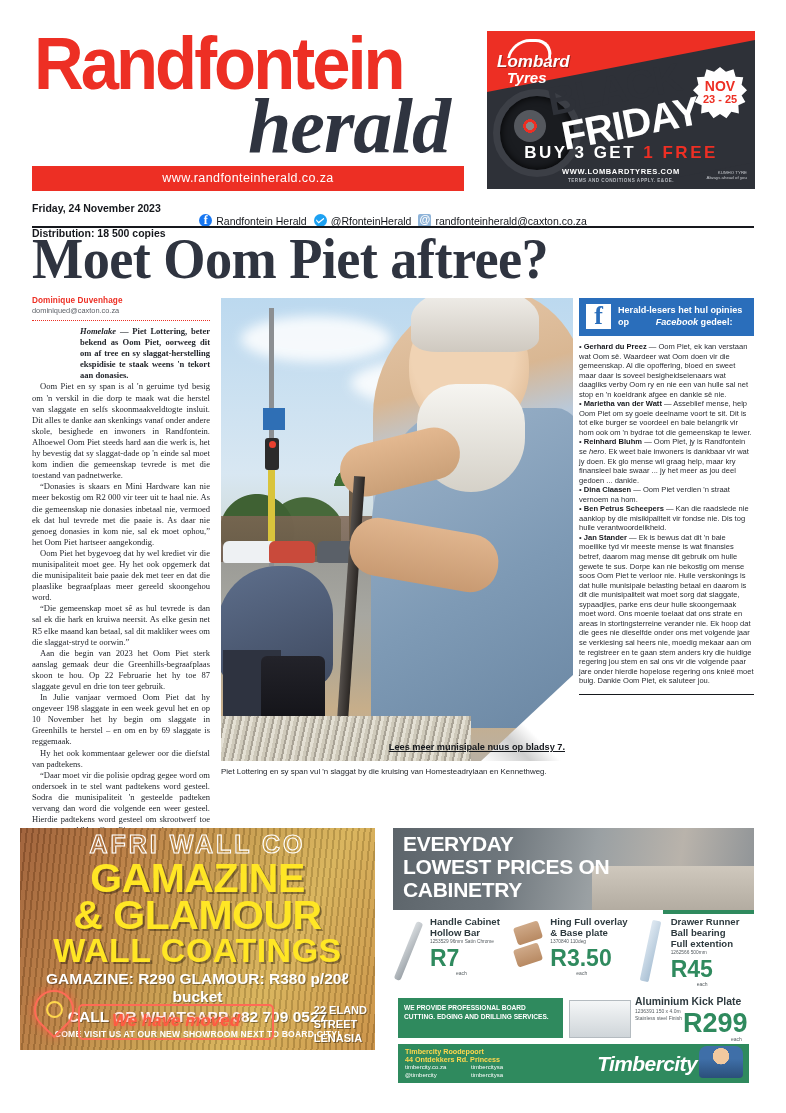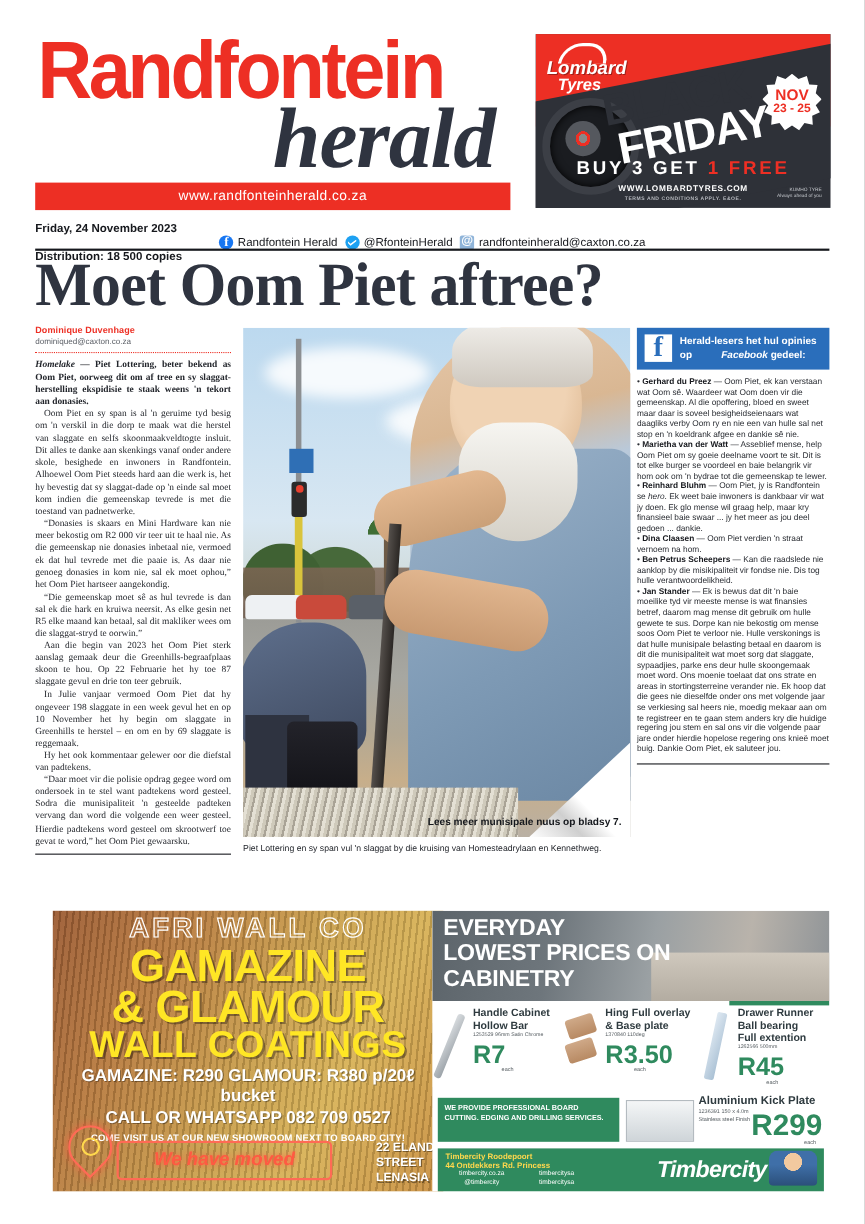--- a/index.html
+++ b/index.html
@@ -103,21 +103,21 @@
      transform:scaleX(0.97);transform-origin:left top;}
 
   
   .col1{position:absolute;left:32px;top:296px;width:178px;}
   .byline-name{color:#ed2f24;font-weight:bold;font-size:8.2px;letter-spacing:0.1px;}
   .byline-mail{color:#5b5f66;font-size:7.4px;margin-top:1px;}
   .dotline{border-bottom:1px dotted #ed2f24;margin:4px 0 5px;height:1px;}
   .body-text{font-family:"Liberation Serif",serif;font-size:8.55px;line-height:11.1px;
      color:#23262c;text-align:justify;}
   .body-text p{margin:0;text-indent:8px;}
-  .body-text p.lead{text-indent:0;font-weight:bold;}
+  .body-text p.lead{text-indent:0;font-weight:bold;margin-left:48px;}
   .body-text p.lead i{font-style:italic;}
   .col1 .endrule{border-top:1.2px solid #16181d;margin-top:6px;}
 
   
   .photo{position:absolute;left:221px;top:298px;width:352px;height:463px;overflow:hidden;}
   .sky{position:absolute;inset:0;background:linear-gradient(#bcd9ef 0%,#d8e7f2 38%,#cfd9d6 52%,#9e9e98 55%,#8f8f8a 100%);}
   .ph-road{position:absolute;left:0;top:255px;width:100%;height:208px;
      background:linear-gradient(#9a9a95 0%,#a7a7a1 30%,#b3a893 55%,#c7ae8a 75%,#b9b0a4 100%);}
   .ph-cloud{position:absolute;background:#ffffff;opacity:.85;border-radius:50%;filter:blur(6px);}
   .ph-buildings{position:absolute;left:0;top:218px;width:230px;height:46px;
@@ -159,41 +159,41 @@
      border-radius:52% 40% 18% 24%;}
   .ph-worker-leg{position:absolute;left:2px;top:352px;width:58px;height:90px;background:#2e3340;}
   .ph-bucket{position:absolute;left:40px;top:358px;width:64px;height:92px;
      background:linear-gradient(#23232a,#0d0d11);border-radius:6px 6px 14px 14px;}
   .ph-gravel{position:absolute;left:0;top:418px;width:250px;height:52px;
      background:repeating-linear-gradient(102deg,#cfcabb 0 3px,#a9a396 3px 5px,#e4e0d4 5px 8px);}
   .ph-curl{position:absolute;right:0;bottom:0;width:92px;height:86px;
      background:linear-gradient(225deg,#ffffff 55%,#cfcfcf 72%,#ffffff 100%);
      clip-path:polygon(100% 0,100% 100%,0 100%);}
   .ph-lees{position:absolute;right:8px;bottom:8px;text-align:right;
-     font-size:9.2px;font-weight:bold;color:#15181d;line-height:12.5px;z-index:12;}
+     font-size:9.2px;font-weight:bold;color:#15181d;line-height:12.5px;z-index:12;text-decoration:underline;}
   .caption{position:absolute;left:221px;top:767px;width:352px;
      font-size:7.9px;color:#23262c;}
 
   
   .fbbox{position:absolute;left:579px;top:298px;width:175px;}
   .fb-head{background:#2a6ebb;color:#fff;display:flex;align-items:center;gap:7px;
      padding:6px 7px 7px;}
   .fb-f{width:25px;height:25px;background:#fff;color:#2a6ebb;flex:0 0 auto;
      font-family:"Liberation Serif",serif;font-weight:bold;font-size:26px;
      line-height:24px;text-align:center;}
   .fb-head-txt{font-size:9.1px;font-weight:bold;line-height:11.5px;}
   .fb-head-txt i{font-style:italic;margin-left:24px;}
   .fb-body{font-size:7.55px;line-height:9.55px;color:#2a2d33;padding-top:6px;text-align:left;}
   .fb-body p{margin:0;}
   .fb-body b{color:#16181d;}
   .fb-body i{font-style:italic;}
   .fb-rule{border-top:1.2px solid #16181d;margin-top:8px;}
 
   
-  .afri{position:absolute;left:48px;top:828px;width:355px;height:255px;overflow:hidden;
+  .afri{position:absolute;left:20px;top:828px;width:355px;height:222px;overflow:hidden;
      background:linear-gradient(118deg,#9c5c34 0%,#b87a3f 24%,#caa04d 52%,#d8b257 70%,#c98f42 100%);}
   .afri:before{content:"";position:absolute;inset:0;
      background:repeating-linear-gradient(96deg,rgba(0,0,0,.14) 0 2px,rgba(255,255,255,.05) 2px 6px);}
   .afri .t{position:relative;text-align:center;color:#fff;}
   .afri-co{font-size:25px;font-weight:bold;letter-spacing:3px;margin-top:2px;
      color:transparent;-webkit-text-stroke:1.1px #ffffff;}
   .afri-big{font-size:41px;font-weight:bold;color:#ffe625;line-height:35px;
      letter-spacing:-0.5px;text-shadow:2px 2px 0 rgba(0,0,0,.35);margin-top:2px;}
   .afri-big2{font-size:34px;font-weight:bold;color:#ffe625;line-height:34px;
      letter-spacing:0.5px;text-shadow:2px 2px 0 rgba(0,0,0,.35);}
@@ -245,21 +245,21 @@
      color:#fff;font-size:6.6px;font-weight:bold;line-height:9.4px;padding:5px 6px;
      box-sizing:border-box;}
   .kick-img{position:absolute;left:176px;top:4px;width:60px;height:36px;
      background:linear-gradient(#f4f6f7,#cfd5d9);border:1px solid #b4bbc0;}
   .kick-txt{position:absolute;left:242px;top:0px;font-size:10.4px;font-weight:bold;
      color:#2e3a3f;line-height:11px;}
   .kick-sku{position:absolute;left:242px;top:12px;font-size:5px;color:#555c60;line-height:6.5px;}
   .kick-price{position:absolute;left:290px;top:14px;font-size:27px;font-weight:bold;
      color:#2f8a5e;line-height:27px;}
   .kick-each{position:absolute;left:338px;top:40px;font-size:5px;color:#555c60;}
-  .timb-foot{position:absolute;left:5px;top:216px;width:351px;height:49px;background:#2f8a5e;text-align:center;}
+  .timb-foot{position:absolute;left:5px;top:216px;width:351px;height:49px;background:#2f8a5e;}
   .tf-l1{position:absolute;left:7px;top:3px;color:#ffd84d;font-size:7.2px;font-weight:bold;}
   .tf-l2{position:absolute;left:7px;top:11px;color:#ffd84d;font-size:7.2px;font-weight:bold;}
   .tf-soc{position:absolute;left:7px;top:20px;color:#fff;font-size:6px;line-height:7.6px;
      display:grid;grid-template-columns:66px 70px;}
   .tf-disc{position:absolute;left:7px;bottom:2px;color:#d6e6dc;font-size:4.3px;}
   .tf-logo{position:absolute;right:52px;top:8px;color:#fff;font-size:21px;font-weight:bold;
      font-style:italic;letter-spacing:-0.6px;}
   .tf-mascot{position:absolute;right:6px;top:2px;width:44px;height:32px;
      background:radial-gradient(circle at 50% 32%,#f2c99f 0 26%,transparent 27%),
                 linear-gradient(#3f6fa8 40%,#2b4f7a 100%);
@@ -324,20 +324,21 @@
   <div class="headline">Moet Oom Piet aftree?</div>
 
   <div class="col1">
     <div class="byline-name">Dominique Duvenhage</div>
     <div class="byline-mail">dominiqued@caxton.co.za</div>
     <div class="dotline"></div>
     <div class="body-text">
       <p class="lead"><i>Homelake</i><span> — Piet Lottering, beter bekend as Oom Piet, oorweeg dit om af tree en sy slaggat-herstelling ekspidisie te staak weens 'n tekort aan donasies.</span></p>
       <p>Oom Piet en sy span is al 'n geruime tyd besig om 'n verskil in die dorp te maak wat die herstel van slaggate en selfs skoonmaakveldtogte insluit. Dit alles te danke aan skenkings vanaf onder andere skole, besighede en inwoners in Randfontein. Alhoewel Oom Piet steeds hard aan die werk is, het hy bevestig dat sy slaggat-dade op 'n einde sal moet kom indien die gemeenskap tevrede is met die toestand van padnetwerke.</p>
       <p>“Donasies is skaars en Mini Hardware kan nie meer bekostig om R2 000 vir teer uit te haal nie. As die gemeenskap nie donasies inbetaal nie, vermoed ek dat hul tevrede met die paaie is. As daar nie genoeg donasies in kom nie, sal ek moet ophou,” het Oom Piet hartseer aangekondig.</p>
+      <p>Oom Piet het bygevoeg dat hy wel krediet vir die munisipaliteit moet gee. Hy het ook opgemerk dat die munisipaliteit baie paaie dek met teer en dat die plaaslike begraafplaas meer gereeld skoongehou word.</p>
       <p>“Die gemeenskap moet sê as hul tevrede is dan sal ek die hark en kruiwa neersit. As elke gesin net R5 elke maand kan betaal, sal dit makliker wees om die slaggat-stryd te oorwin.”</p>
       <p>Aan die begin van 2023 het Oom Piet sterk aanslag gemaak deur die Greenhills-begraafplaas skoon te hou. Op 22 Februarie het hy toe 87 slaggate gevul en drie ton teer gebruik.</p>
       <p>In Julie vanjaar vermoed Oom Piet dat hy ongeveer 198 slaggate in een week gevul het en op 10 November het hy begin om slaggate in Greenhills te herstel – en om en by 69 slaggate is reggemaak.</p>
       <p>Hy het ook kommentaar gelewer oor die diefstal van padtekens.</p>
       <p>“Daar moet vir die polisie opdrag gegee word om ondersoek in te stel want padtekens word gesteel. Sodra die munisipaliteit 'n gesteelde padteken vervang dan word die volgende een weer gesteel. Hierdie padtekens word gesteel om skrootwerf toe gevat te word,” het Oom Piet gewaarsku.</p>
     </div>
     <div class="endrule"></div>
   </div>
 
   <div class="photo">

